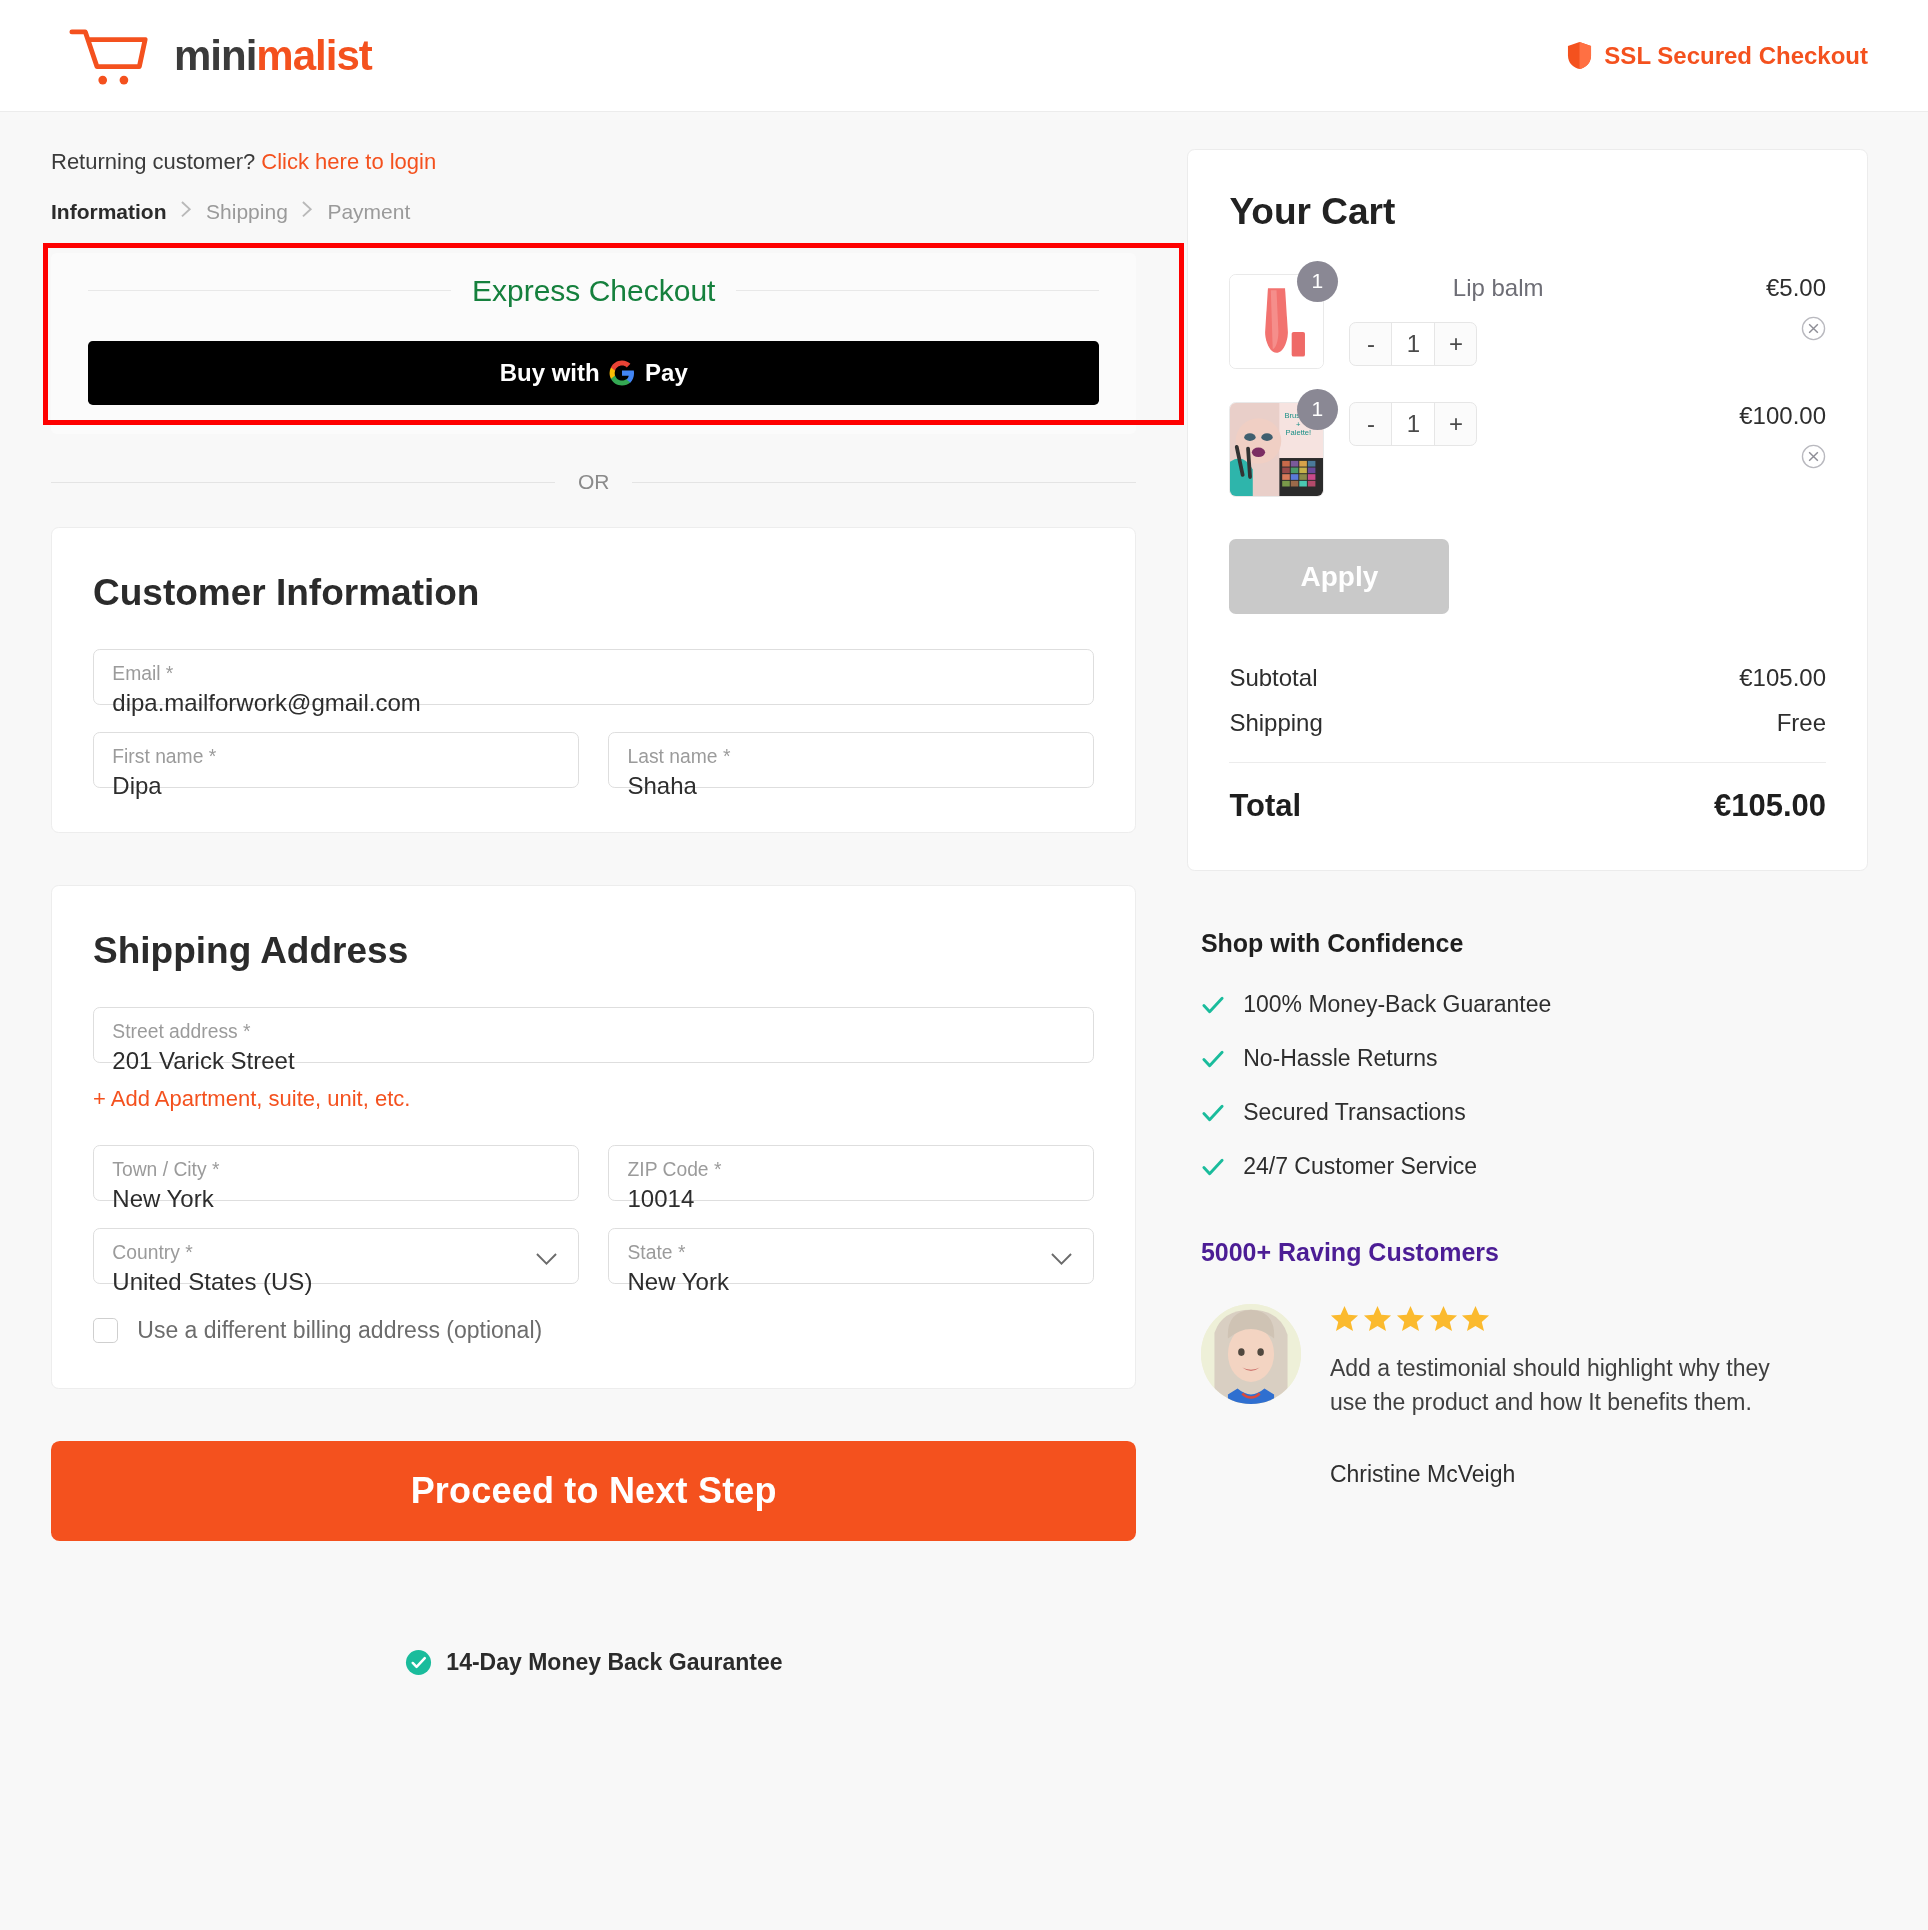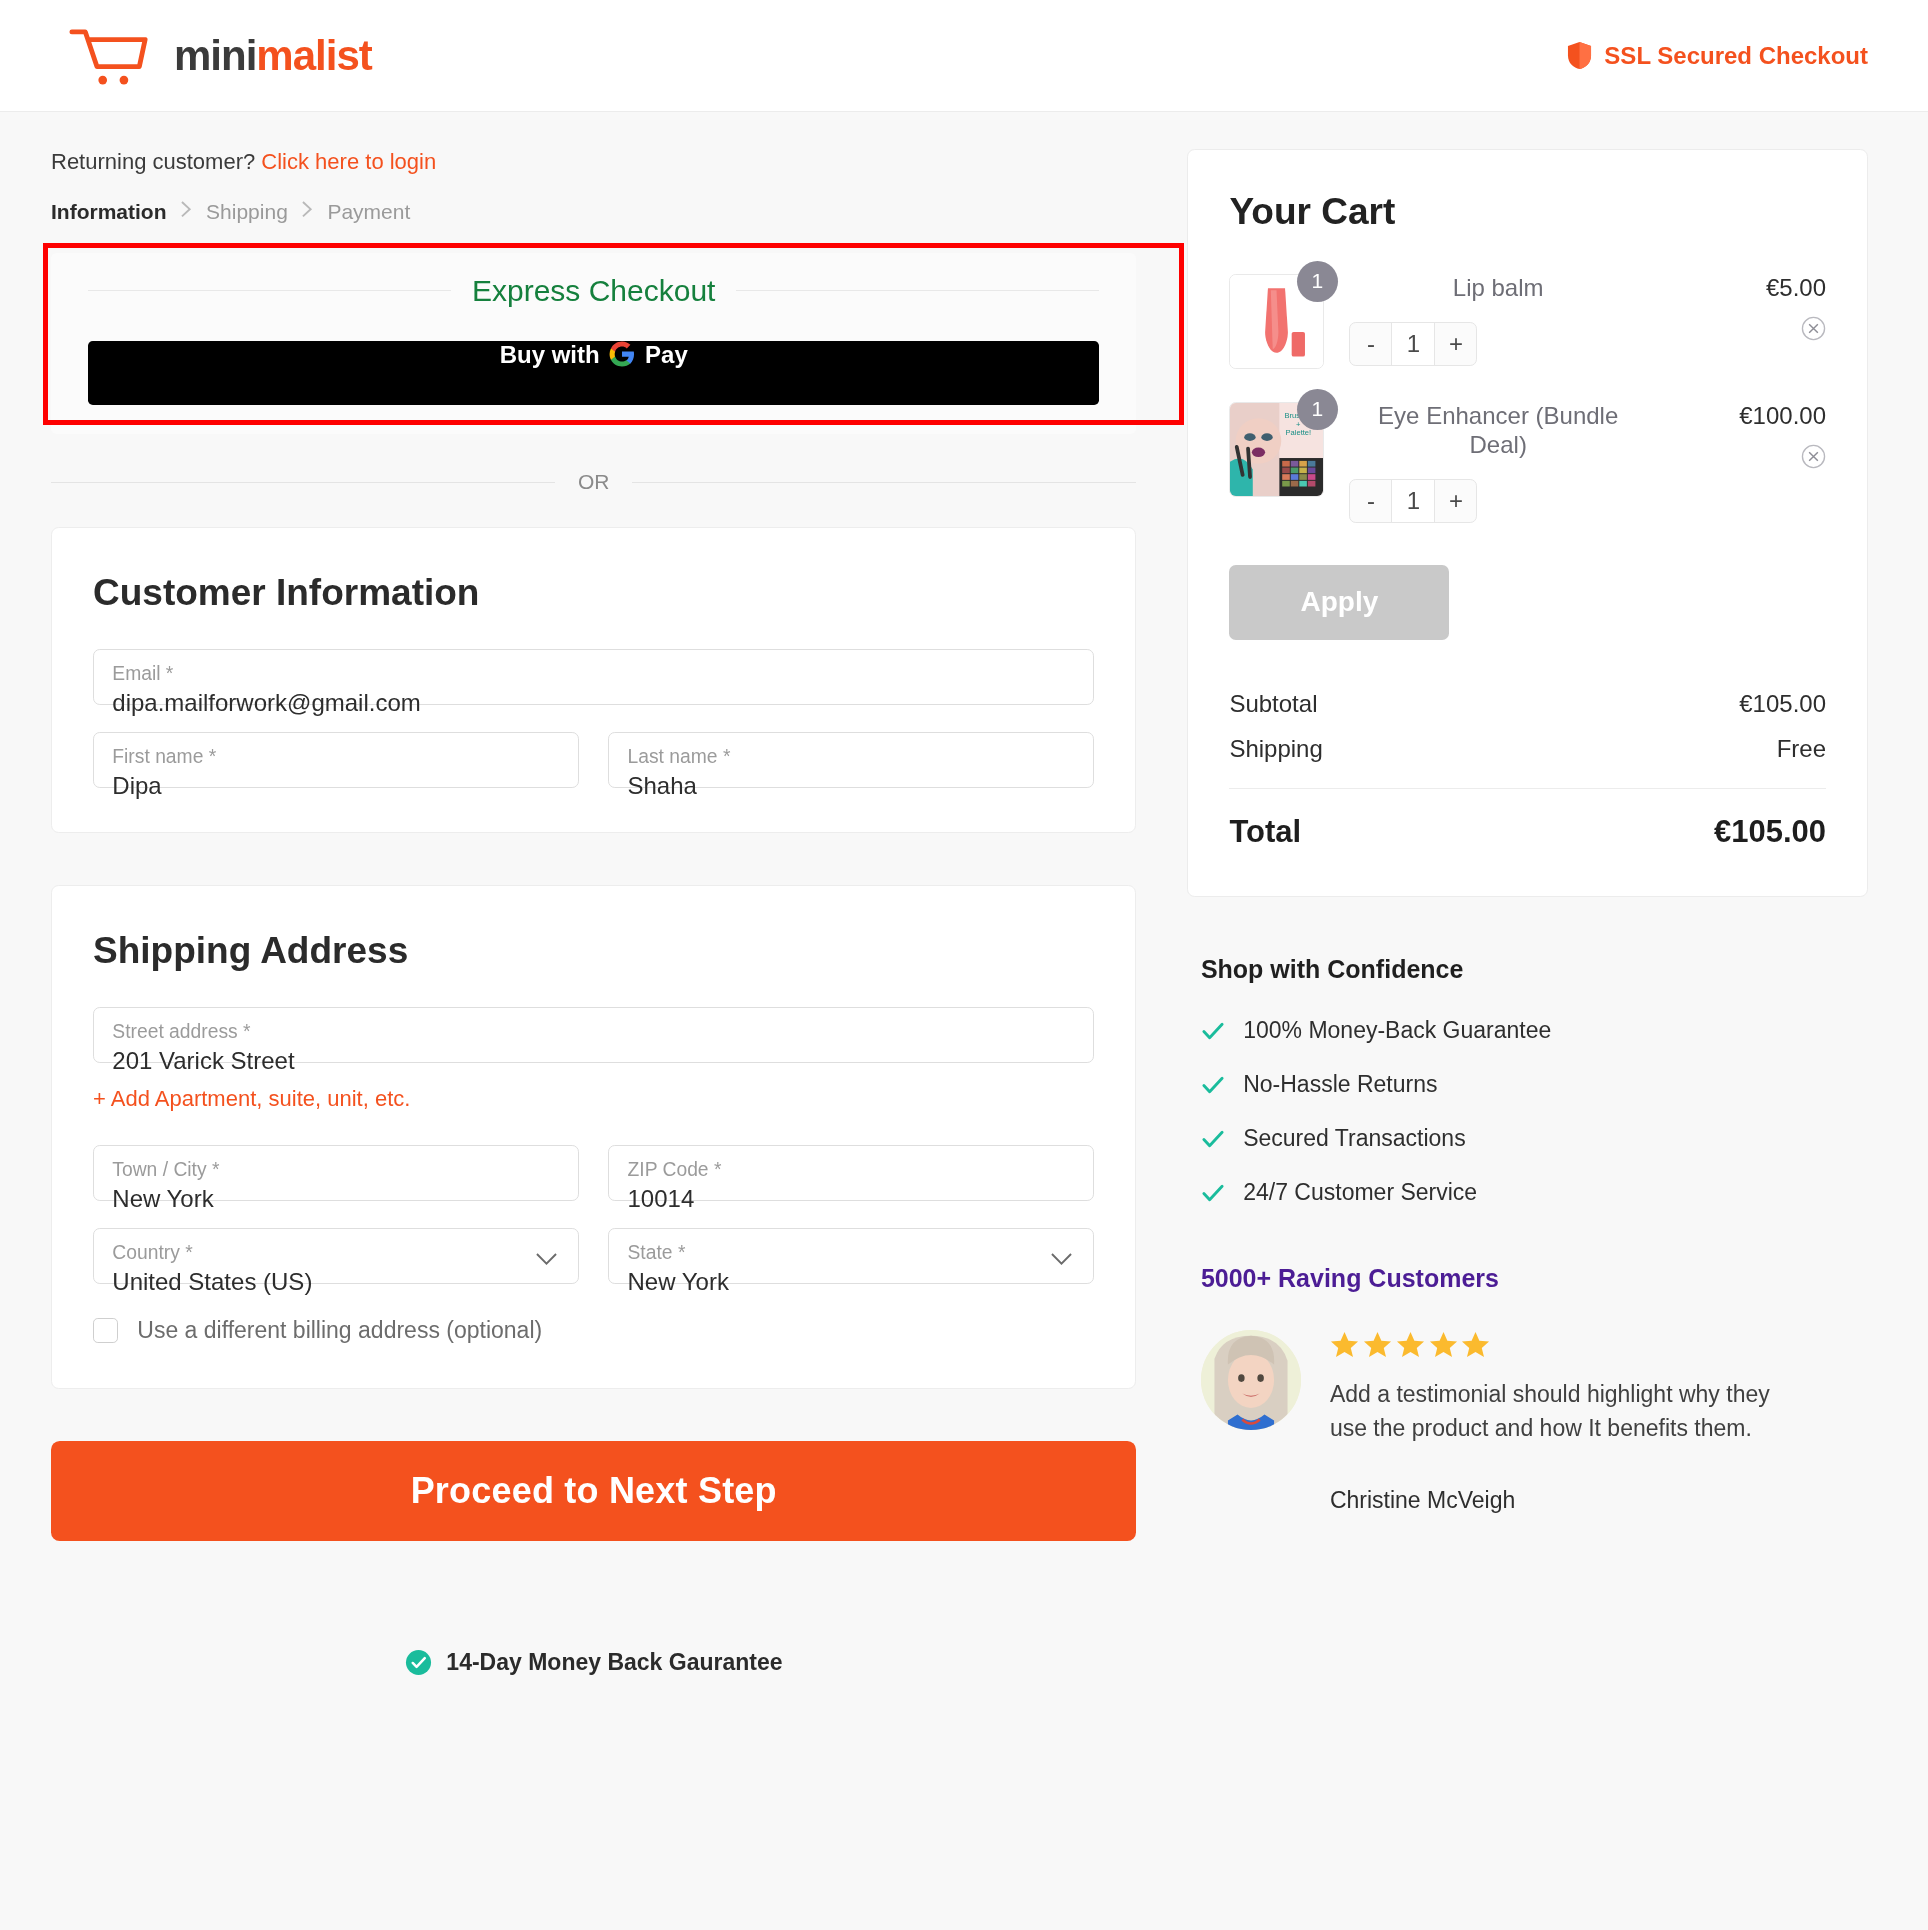--- a/index.html
+++ b/index.html
@@ -48,21 +48,21 @@
     background: #fbfbfb; border-radius: 5.8px; padding: 21px 37px 29px 37px;
     position: relative;
   }
   .express-title-row {
     display: flex; align-items: center; gap: 21px; margin-bottom: 33px;
   }
   .express-title-row .rule { flex: 1; height: 1px; background: #e8e8e8; }
   .express-title { font-size: 30px; color: #15803d; }
   .gpay-btn {
     height: 64px; background: #000000; border-radius: 4.8px; border: none;
-    width: 100%; display: flex; justify-content: center;
+    width: 100%; display: flex; align-items: center; justify-content: center;
     gap: 9.7px; cursor: pointer;
   }
   .gpay-label { color: #ffffff; font-size: 24px; font-weight: bold; }
   .gpay-pay { color: #ffffff; font-size: 24px; font-weight: bold; }
   .g-logo { width: 26px; height: 26px; }
 
   .or-row { display: flex; align-items: center; gap: 23px; margin: 23px 0 33px 0; }
   .or-row .rule { flex: 1; height: 1px; background: #e4e4e4; }
   .or-text { font-size: 21px; color: #8a8a8a; }
 
@@ -391,21 +391,20 @@
                     <rect x="73" y="82" width="8" height="6" fill="#4ac8b2"></rect>
                     <rect x="82" y="82" width="8" height="6" fill="#b24a6a"></rect>
                 </g>
                 <text x="72" y="16" font-size="8" fill="#1a8f86" font-family="Liberation Sans, sans-serif" text-anchor="middle">Brushes</text>
                 <text x="72" y="25" font-size="8" fill="#1a8f86" font-family="Liberation Sans, sans-serif" text-anchor="middle">+</text>
                 <text x="72" y="34" font-size="8" fill="#1a8f86" font-family="Liberation Sans, sans-serif" text-anchor="middle">Palette!</text>
               </svg>
             </div>
           </div>
           <div class="item-mid">
-            <div class="item-name">Eye Enhancer (Bundle Deal)</div>
             <div class="stepper">
               <div>-</div>
               <div class="qnum">1</div>
               <div>+</div>
             </div>
           </div>
           <div class="item-right">
             <div class="item-price">€100.00</div>
             <span class="remove-x">
               <svg viewBox="0 0 26 26">

